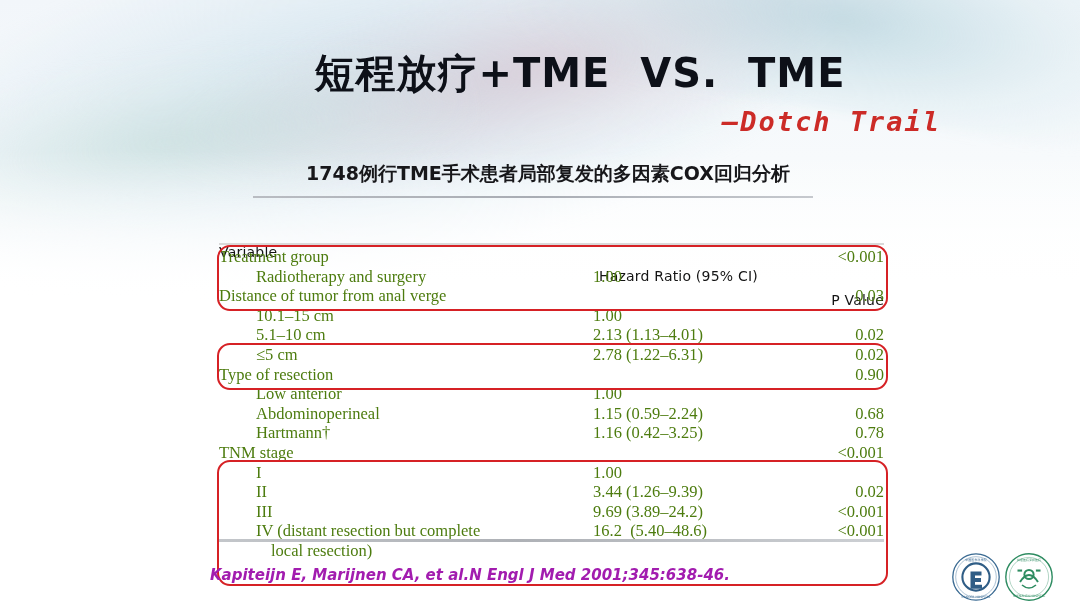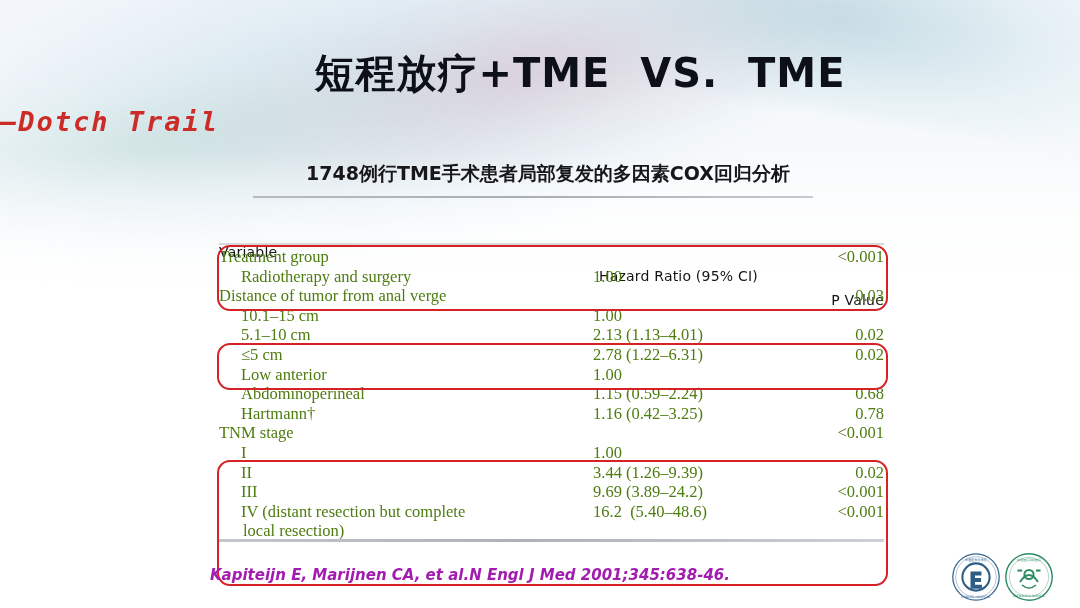--- a/index.html
+++ b/index.html
@@ -84,21 +84,21 @@
     font-weight: 700;
     letter-spacing: 1px;
     color: #0d1018;
     white-space: pre;
     padding-left: 40px;
   }
   .title-sub {
     position: absolute;
     left: 0; top: 106px;
     width: 941px;
-    text-align: left;
+    text-align: right;
     font-family: "DejaVu Sans Mono", "Liberation Mono", monospace;
     font-size: 27px;
     font-style: italic;
     font-weight: 700;
     letter-spacing: 2px;
     color: #cc2b27;
     white-space: pre;
   }
 
   .section-heading {
@@ -155,22 +155,22 @@
     left: 0; top: 323px;
     width: 665px; height: 3px;
     background: linear-gradient(90deg, #c3c6ca, #aeb1b6 45%, #cdd0d4);
   }
   .c-var   { position: absolute; left: 0px; }
   .c-hr    { position: absolute; left: 374px; }
   .c-p     { position: absolute; left: 590px; text-align: right; width: 75px; }
   .c-hr-head { position: absolute; left: 368px; margin-left: 12px; }
   .c-p-head  { position: absolute; left: 580px; text-align: right; width: 85px; }
   .ind-0 { padding-left: 0px; }
-  .ind-1 { padding-left: 22px; }
-  .ind-2 { padding-left: 24px; text-align: right; }
+  .ind-1 { padding-left: 22px; margin-left: 15px; }
+  .ind-2 { padding-left: 52px; text-align: right; }
 
   
   .redbox {
     position: absolute;
     border: 2.3px solid #d62125;
     border-radius: 13px;
     pointer-events: none;
     background: transparent;
   }
 
@@ -222,20 +222,21 @@
       <span class="c-p-head">P Value</span>
     </div>
     <div class="head-rule"></div>
     <div id="tbl-body" style="position: absolute; left: 0px; top: 31px; width: 665px;">
         <div class="tbl-row"><span class="c-var ind-0">Treatment group</span><span class="c-hr"></span><span class="c-p">&lt;0.001</span></div>
         <div class="tbl-row"><span class="c-var ind-1">Radiotherapy and surgery</span><span class="c-hr">1.00</span><span class="c-p"></span></div>
         <div class="tbl-row"><span class="c-var ind-0">Distance of tumor from anal verge</span><span class="c-hr"></span><span class="c-p">0.03</span></div>
         <div class="tbl-row"><span class="c-var ind-1">10.1–15 cm</span><span class="c-hr">1.00</span><span class="c-p"></span></div>
         <div class="tbl-row"><span class="c-var ind-1">5.1–10 cm</span><span class="c-hr">2.13 (1.13–4.01)</span><span class="c-p">0.02</span></div>
         <div class="tbl-row"><span class="c-var ind-1">≤5 cm</span><span class="c-hr">2.78 (1.22–6.31)</span><span class="c-p">0.02</span></div>
+        <div class="tbl-row"><span class="c-var ind-0">Type of resection</span><span class="c-hr"></span><span class="c-p">0.90</span></div>
         <div class="tbl-row"><span class="c-var ind-1">Low anterior</span><span class="c-hr">1.00</span><span class="c-p"></span></div>
         <div class="tbl-row"><span class="c-var ind-1">Abdominoperineal</span><span class="c-hr">1.15 (0.59–2.24)</span><span class="c-p">0.68</span></div>
         <div class="tbl-row"><span class="c-var ind-1">Hartmann†</span><span class="c-hr">1.16 (0.42–3.25)</span><span class="c-p">0.78</span></div>
         <div class="tbl-row"><span class="c-var ind-0">TNM stage</span><span class="c-hr"></span><span class="c-p">&lt;0.001</span></div>
         <div class="tbl-row"><span class="c-var ind-1">I</span><span class="c-hr">1.00</span><span class="c-p"></span></div>
         <div class="tbl-row"><span class="c-var ind-1">II</span><span class="c-hr">3.44 (1.26–9.39)</span><span class="c-p">0.02</span></div>
         <div class="tbl-row"><span class="c-var ind-1">III</span><span class="c-hr">9.69 (3.89–24.2)</span><span class="c-p">&lt;0.001</span></div>
         <div class="tbl-row"><span class="c-var ind-1">IV (distant resection but complete</span><span class="c-hr">16.2  (5.40–48.6)</span><span class="c-p">&lt;0.001</span></div>
         <div class="tbl-row"><span class="c-var ind-2">local resection)</span><span class="c-hr"></span><span class="c-p"></span></div>
       </div>

